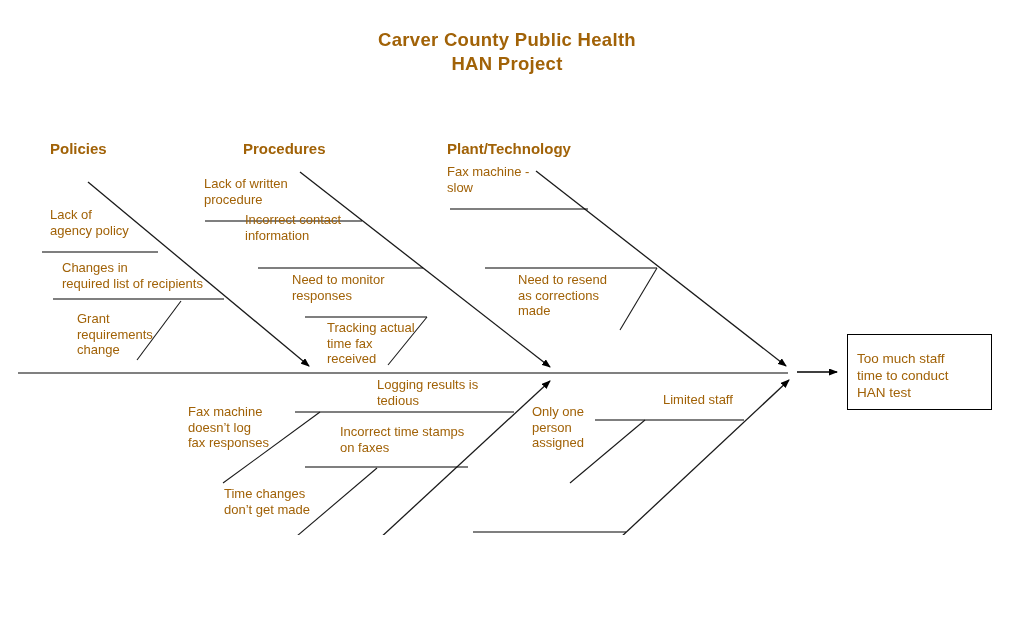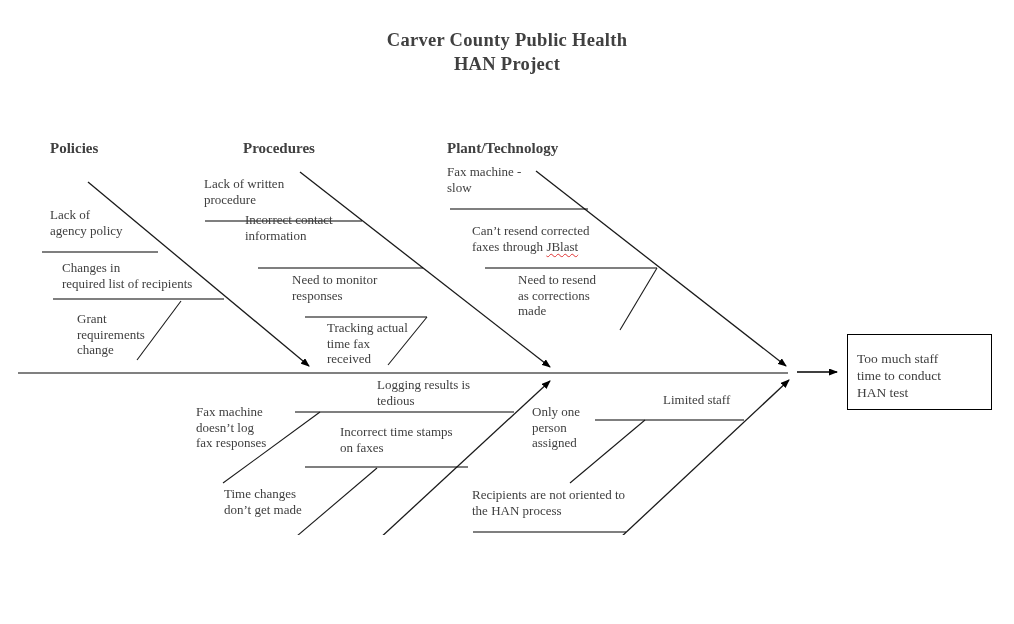--- a/index.html
+++ b/index.html
@@ -1,18 +1,18 @@
 <!DOCTYPE html>
 <html><head>
 <meta charset="utf-8">
 <style>
   html,body{margin:0;padding:0;background:#ffffff;}
   #stage{
     position:relative;width:1014px;height:535px;background:#ffffff;overflow:hidden;
-    font-family:Liberation Serif, serif;color:#404040;
+    font-family:Liberation Sans, sans-serif;color:#a16207;
   }
   #lines{position:absolute;left:0;top:0;width:1014px;height:624px;}
   .title{
     position:absolute;top:28px;left:0;width:100%;text-align:center;
     font-weight:bold;font-size:18.5px;line-height:24px;white-space:pre-line;letter-spacing:.3px;
   }
   .cat-label{
     position:absolute;font-weight:bold;font-size:15px;line-height:15px;white-space:pre;
   }
   .cause{
@@ -99,41 +99,38 @@
   <div class="cause" style="left:245px;top:212px">Incorrect contact
 information</div>
   <div class="cause" style="left:292px;top:272px">Need to monitor
 responses</div>
   <div class="cause" style="left:327px;top:320px">Tracking actual
 time fax
 received</div>
 
   <div class="cause" style="left:447px;top:164px">Fax machine -
 slow</div>
-  <div class="cause" style="left:472px;top:223px;white-space:normal"><span>Can’t resend corrected</span><br><span>faxes through </span><span class="misspelled">JBlast</span></div>
   <div class="cause" style="left:518px;top:272px">Need to resend
 as corrections
 made</div>
 
   <div class="cause" style="left:377px;top:377px">Logging results is
 tedious</div>
-  <div class="cause" style="left:196px;top:404px">Fax machine
+  <div class="cause" style="left:188px;top:404px">Fax machine
 doesn’t log
 fax responses</div>
   <div class="cause" style="left:340px;top:424px">Incorrect time stamps
 on faxes</div>
   <div class="cause" style="left:224px;top:486px">Time changes
 don’t get made</div>
 
   <div class="cause" style="left:663px;top:392px">Limited staff</div>
   <div class="cause" style="left:532px;top:404px">Only one
 person
 assigned</div>
-  <div class="cause" style="left:472px;top:487px">Recipients are not oriented to
-the HAN process</div>
 
   <div class="effect-box">
     <div class="effect-text">Too much staff
 time to conduct
 HAN test</div>
   </div>
 
 </div>
 
 </body></html>

